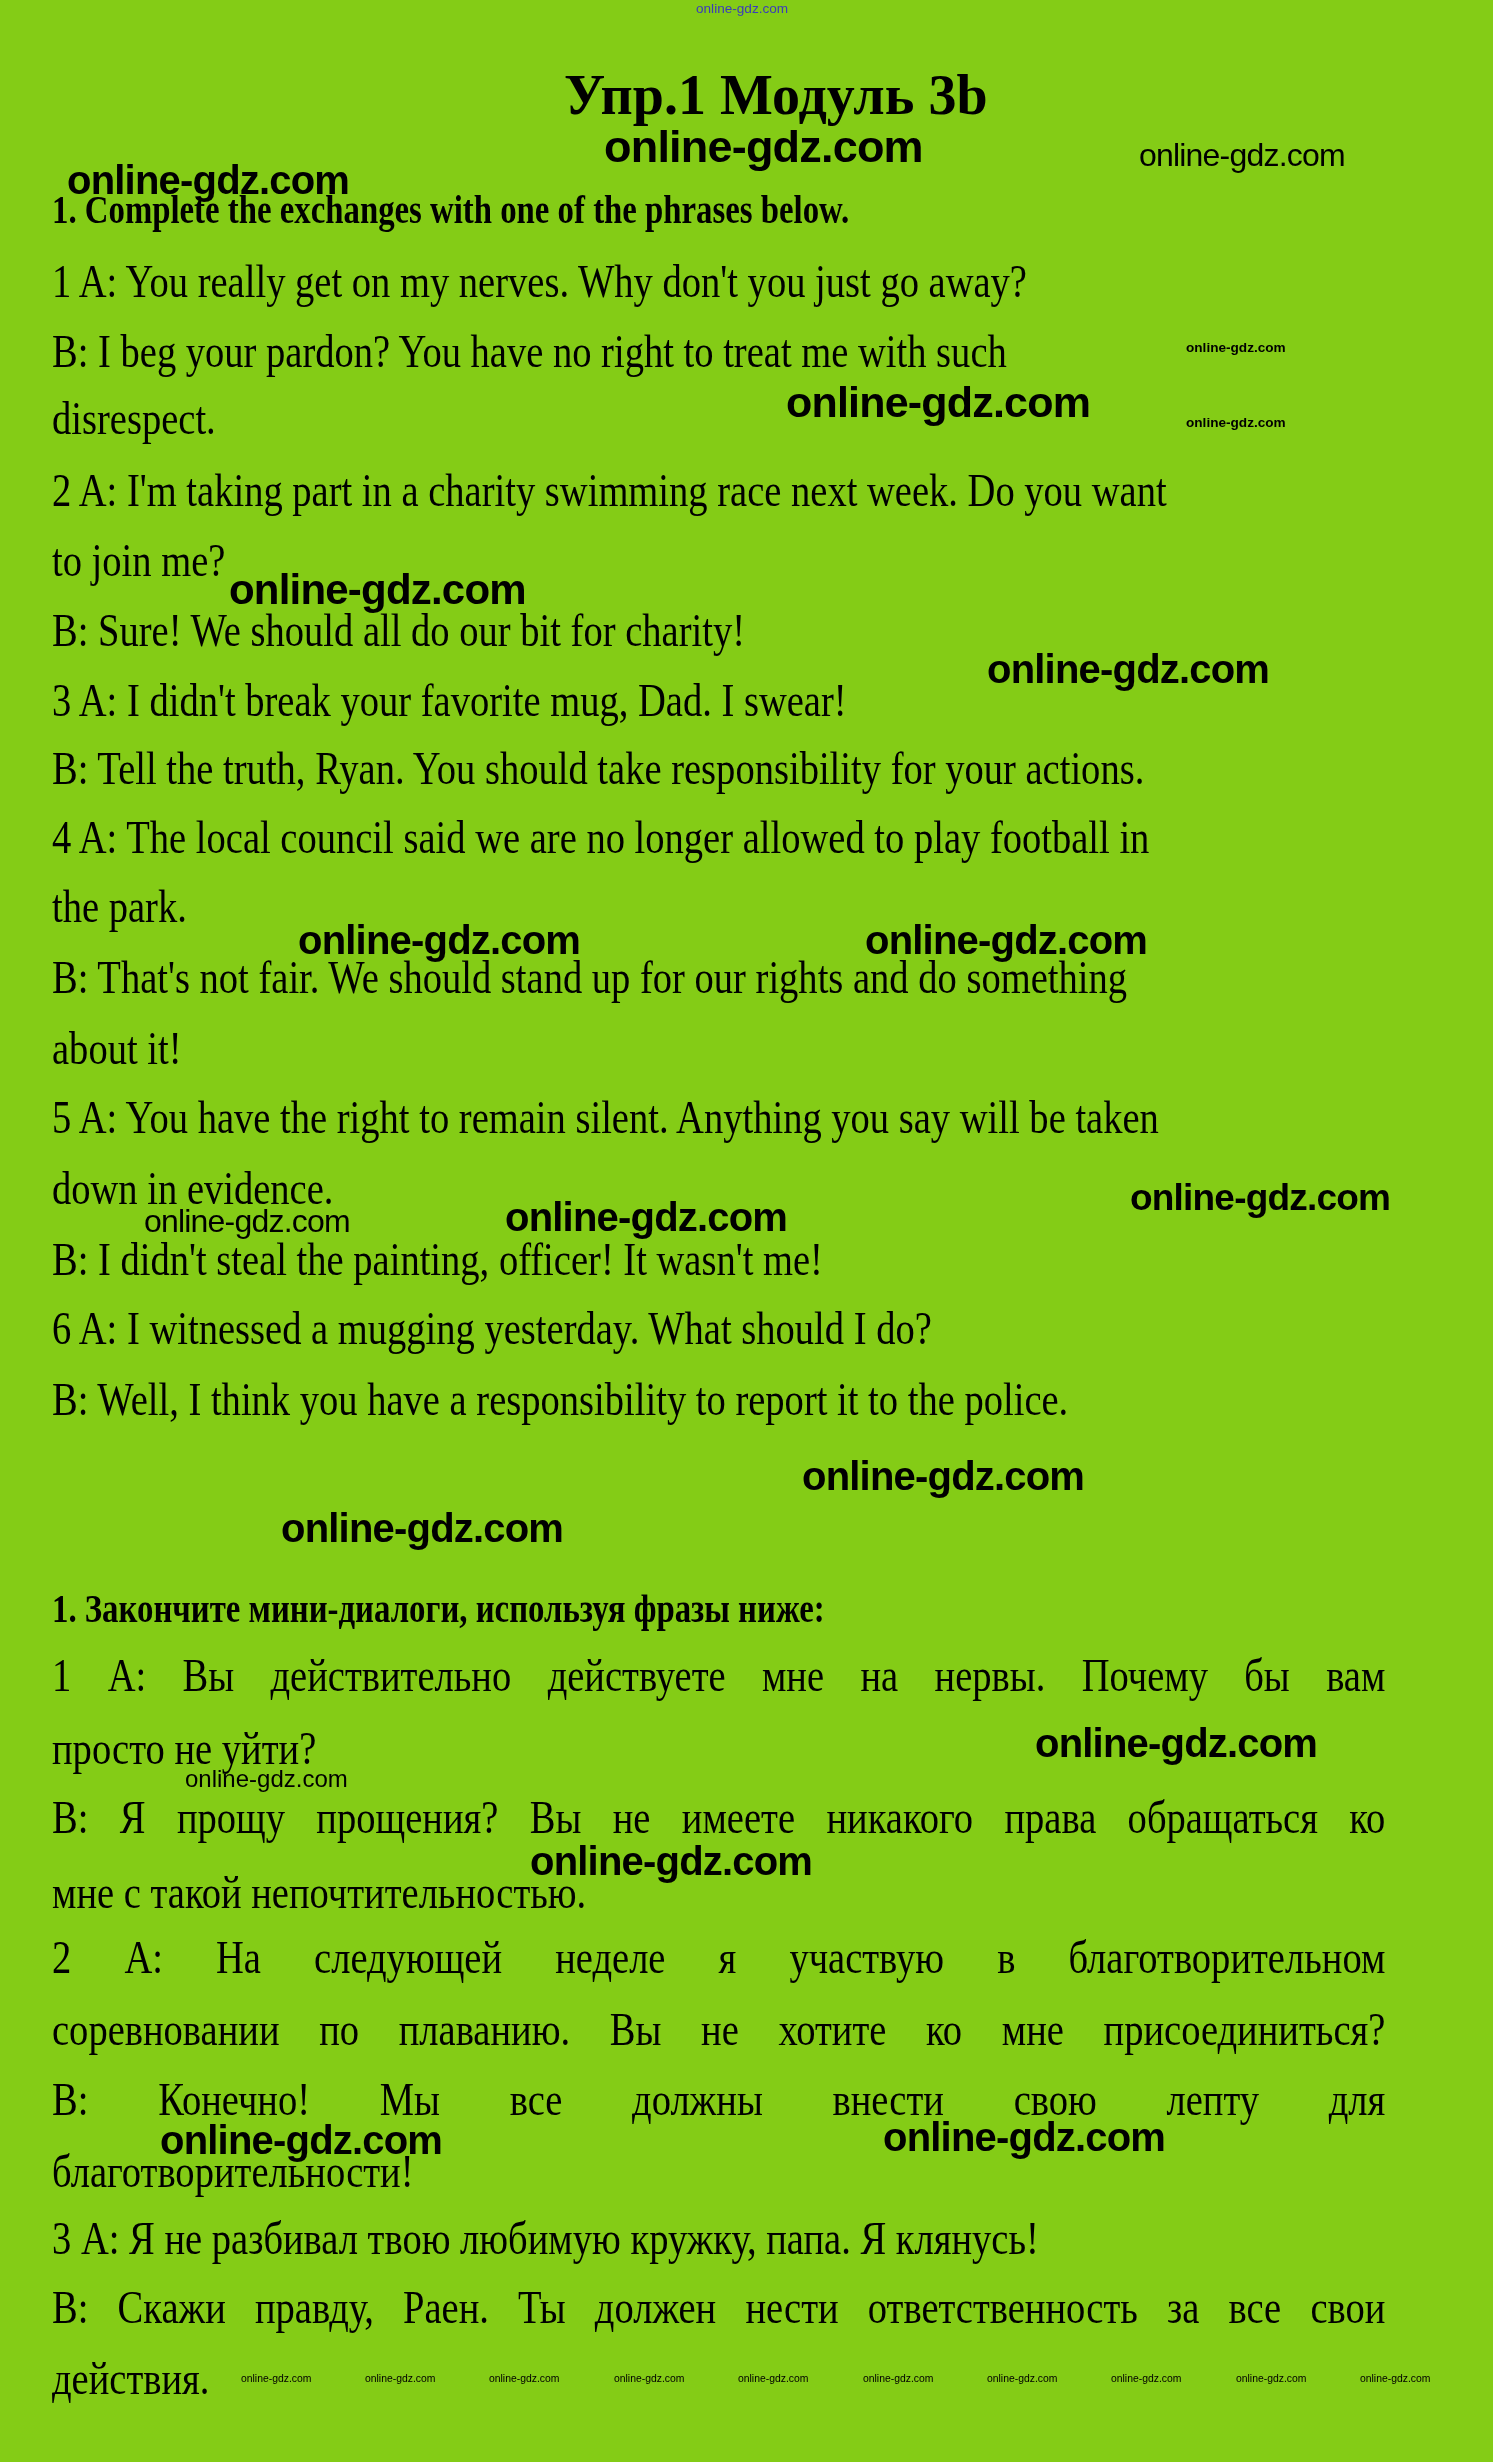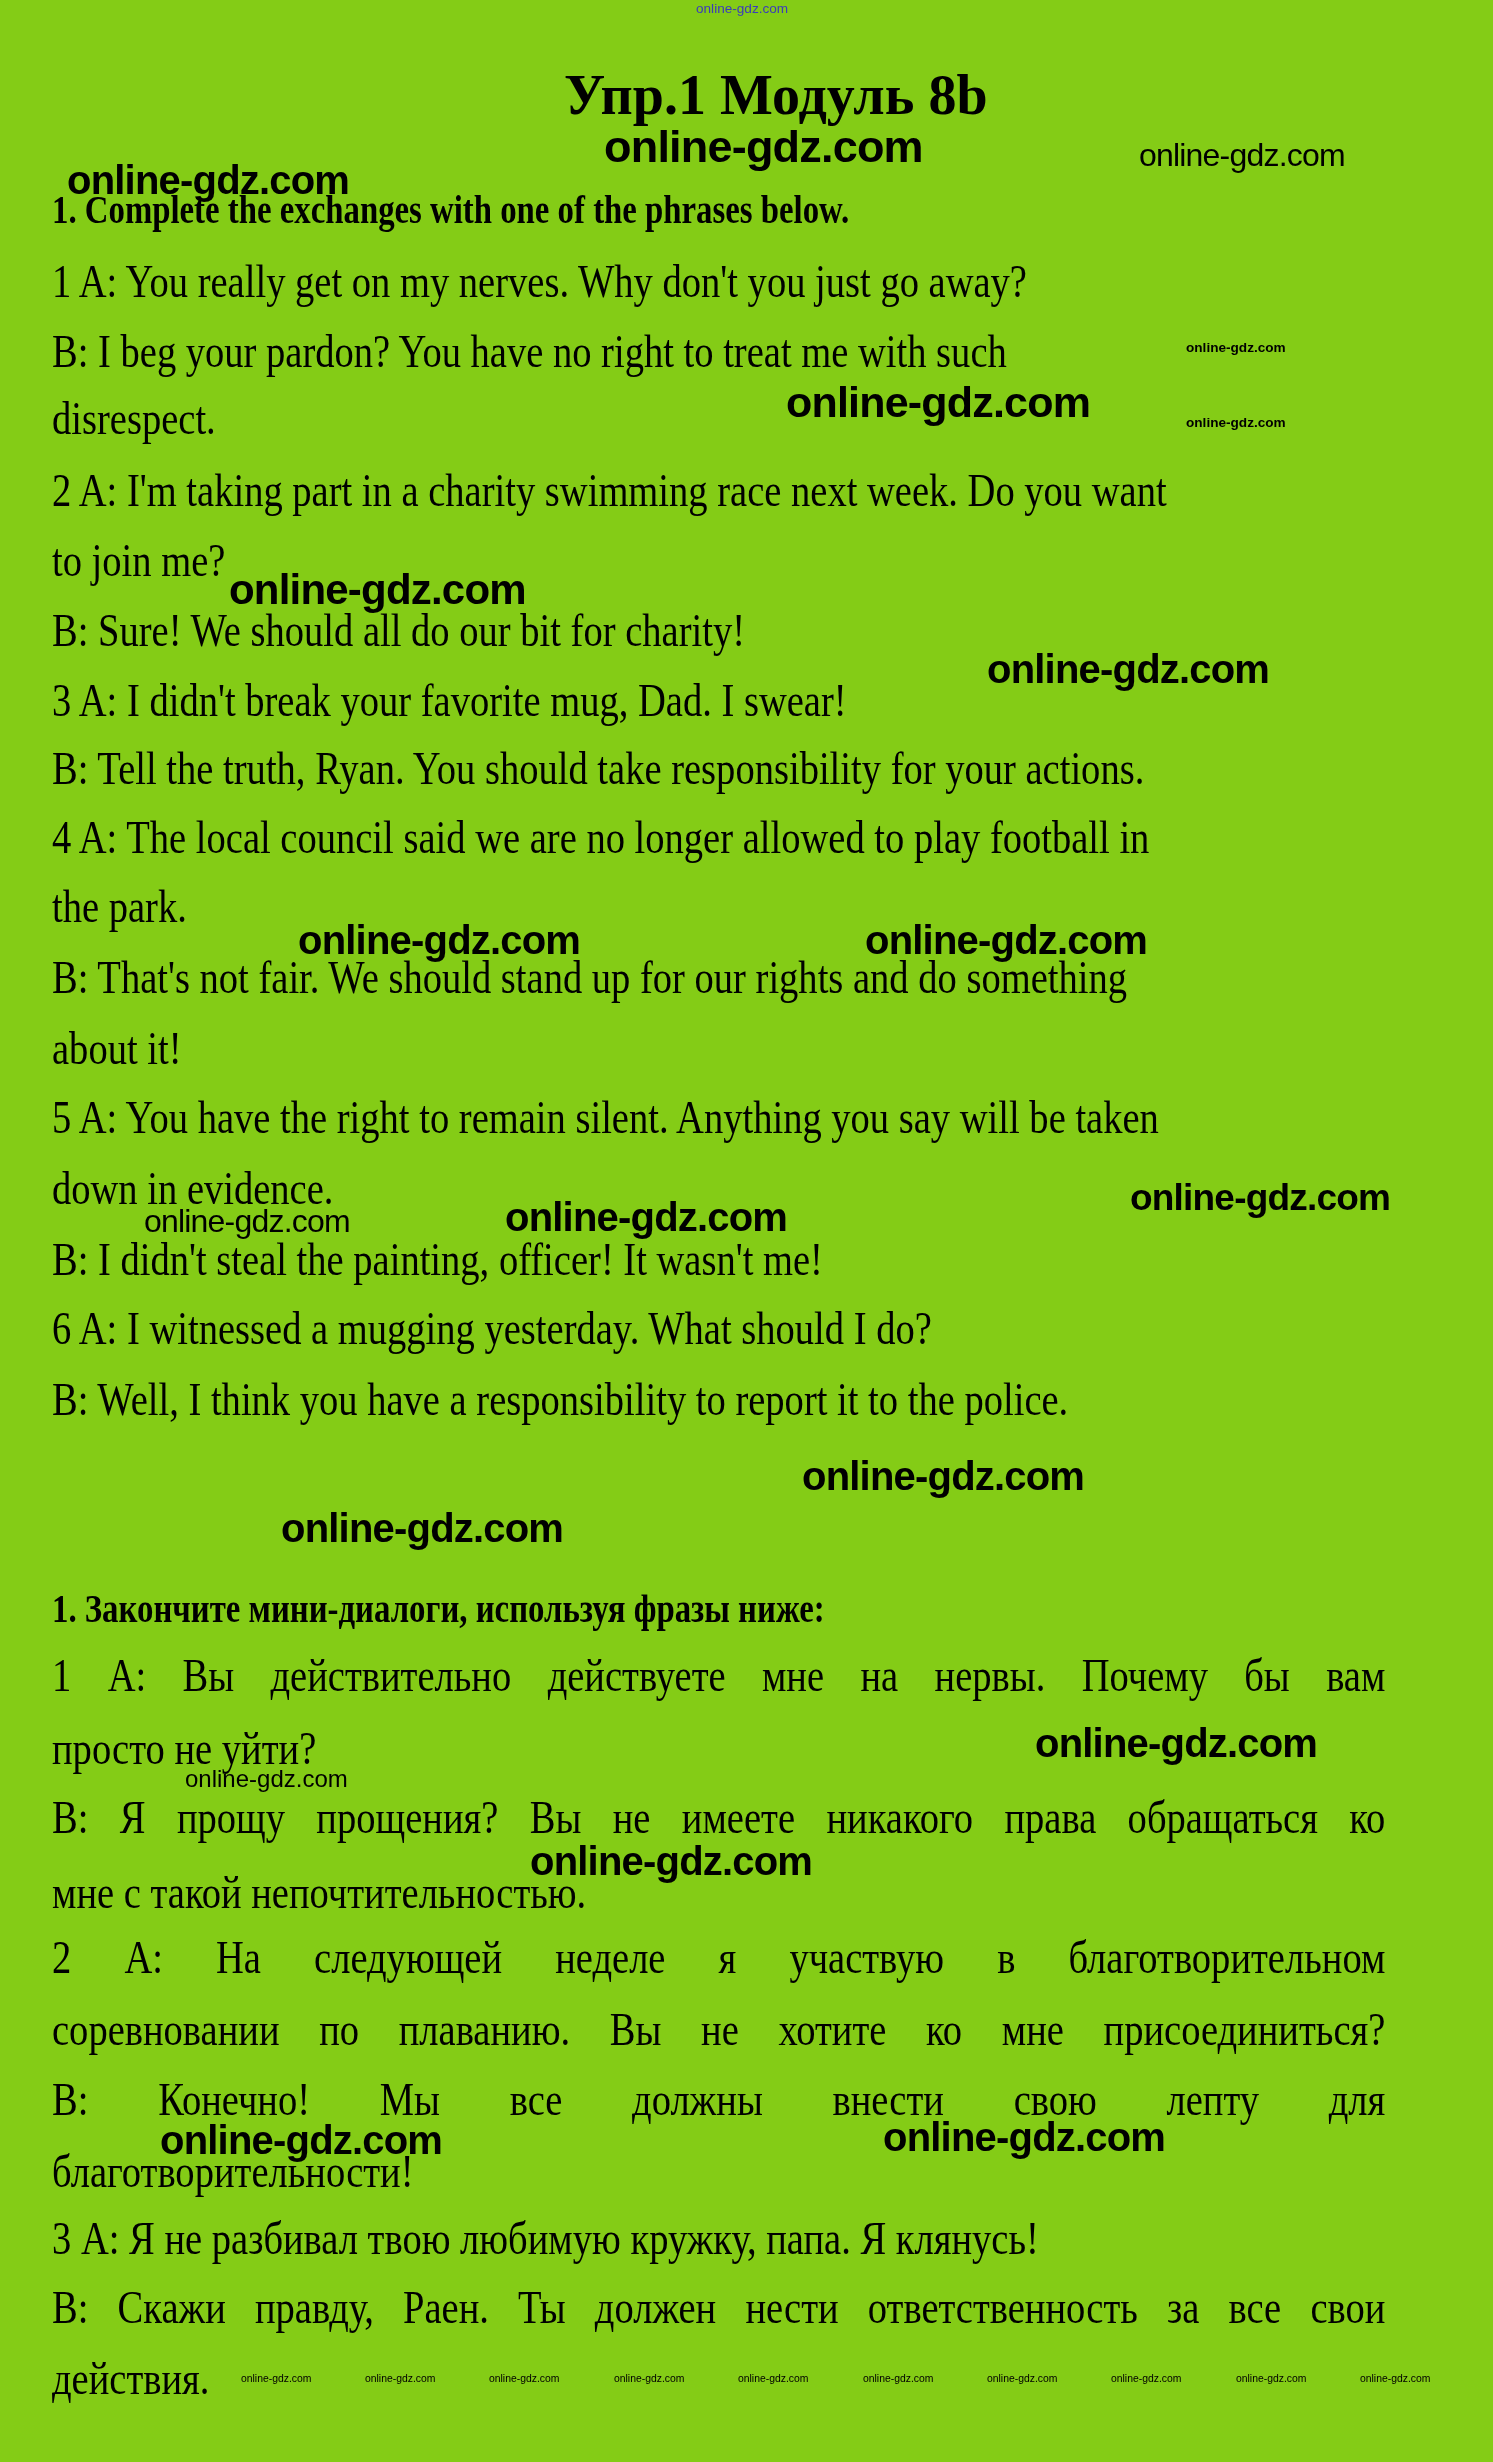--- a/index.html
+++ b/index.html
@@ -18,21 +18,21 @@
   .w500{font-weight:500;}
   .w400{font-weight:400;letter-spacing:0;}
 </style>
 </head>
 <body>
 
 <div id="page">
 
   <div class="wm w400" style="left: 696px; top: 2.4px; font-size: 13.6px; color: rgb(60, 60, 186);">online-gdz.com</div>
 
-  <div class="title">Упр.1 Модуль 8b</div>
+  <div class="title">Упр.1 Модуль 3b</div>
 
   <div class="wm w600" style="left:604px;top:124px;font-size:45px;">online-gdz.com</div>
   <div class="wm w500" style="left:1139px;top:139px;font-size:32px;">online-gdz.com</div>
   <div class="wm w600" style="left:67px;top:160px;font-size:40px;">online-gdz.com</div>
 
   <div class="hd" style="top:190px;">1. Complete the exchanges with one of the phrases below.</div>
 
   <div class="ln" style="top:258px;">1 A: You really get on my nerves. Why don't you just go away?</div>
   <div class="ln" style="top:328px;">B: I beg your pardon? You have no right to treat me with such</div>
   <div class="ln" style="top:395px;">disrespect.</div>

